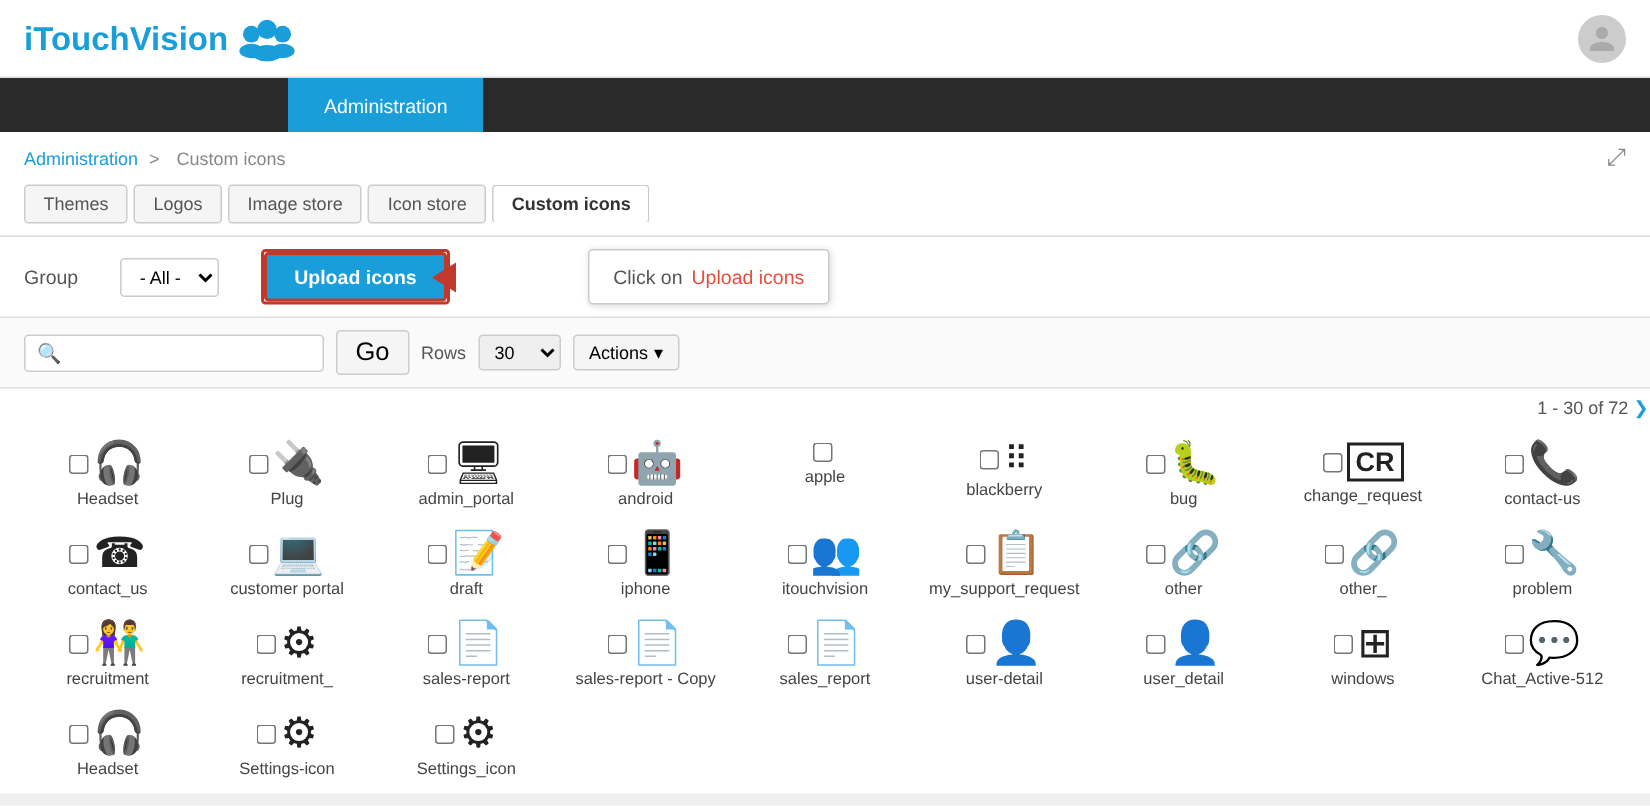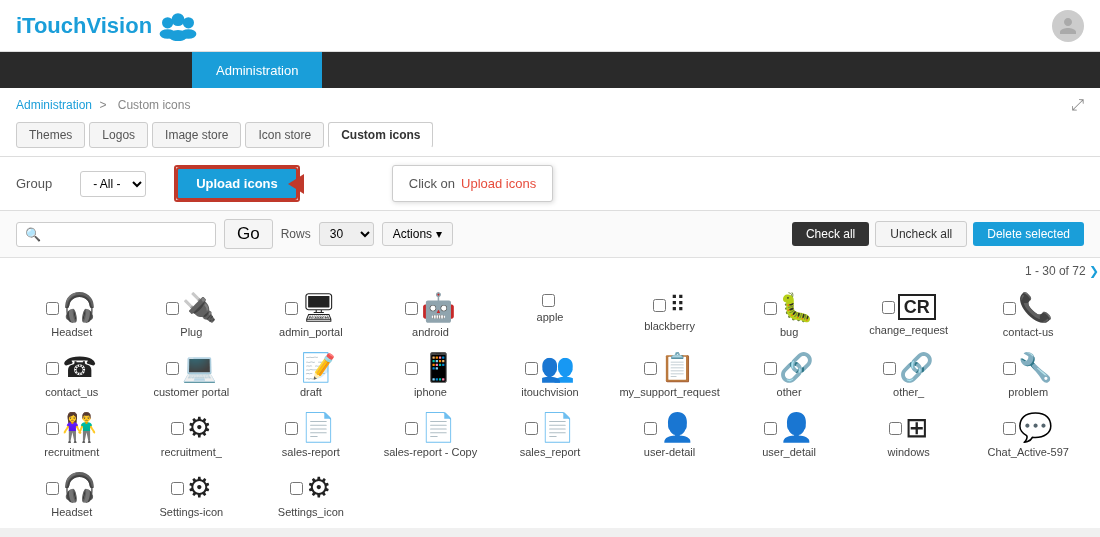--- a/index.html
+++ b/index.html
@@ -153,25 +153,20 @@
     <span class="rows-label">Rows</span>
     <select class="rows-select">
       <option>30</option>
       <option>50</option>
       <option>100</option>
     </select>
     <button class="actions-btn">
       <span>Actions</span>
       <span>▾</span>
     </button>
-    <div class="right-actions">
-      <button class="check-all-btn">Check all</button>
-      <button class="uncheck-all-btn">Uncheck all</button>
-      <button class="delete-btn">Delete selected</button>
-    </div>
   </div>
 
   <div class="pagination">
     <span>1 - 30 of 72</span>
     <a href="#"> ❯</a>
   </div>
 
   <div class="icons-grid">
 
     <div class="icon-item">
@@ -357,21 +352,21 @@
           <input type="checkbox" style="">
           <span class="icon-symbol">⊞</span>
         </div>
       <span class="icon-label">windows</span>
     </div>
     <div class="icon-item">
       <div class="icon-row">
           <input type="checkbox" style="">
           <span class="icon-symbol">💬</span>
         </div>
-      <span class="icon-label">Chat_Active-597</span>
+      <span class="icon-label">Chat_Active-512</span>
     </div>
     <div class="icon-item">
       <div class="icon-row">
           <input type="checkbox" style="">
           <span class="icon-symbol">🎧</span>
         </div>
       <span class="icon-label">Headset</span>
     </div>
     <div class="icon-item">
       <div class="icon-row">

